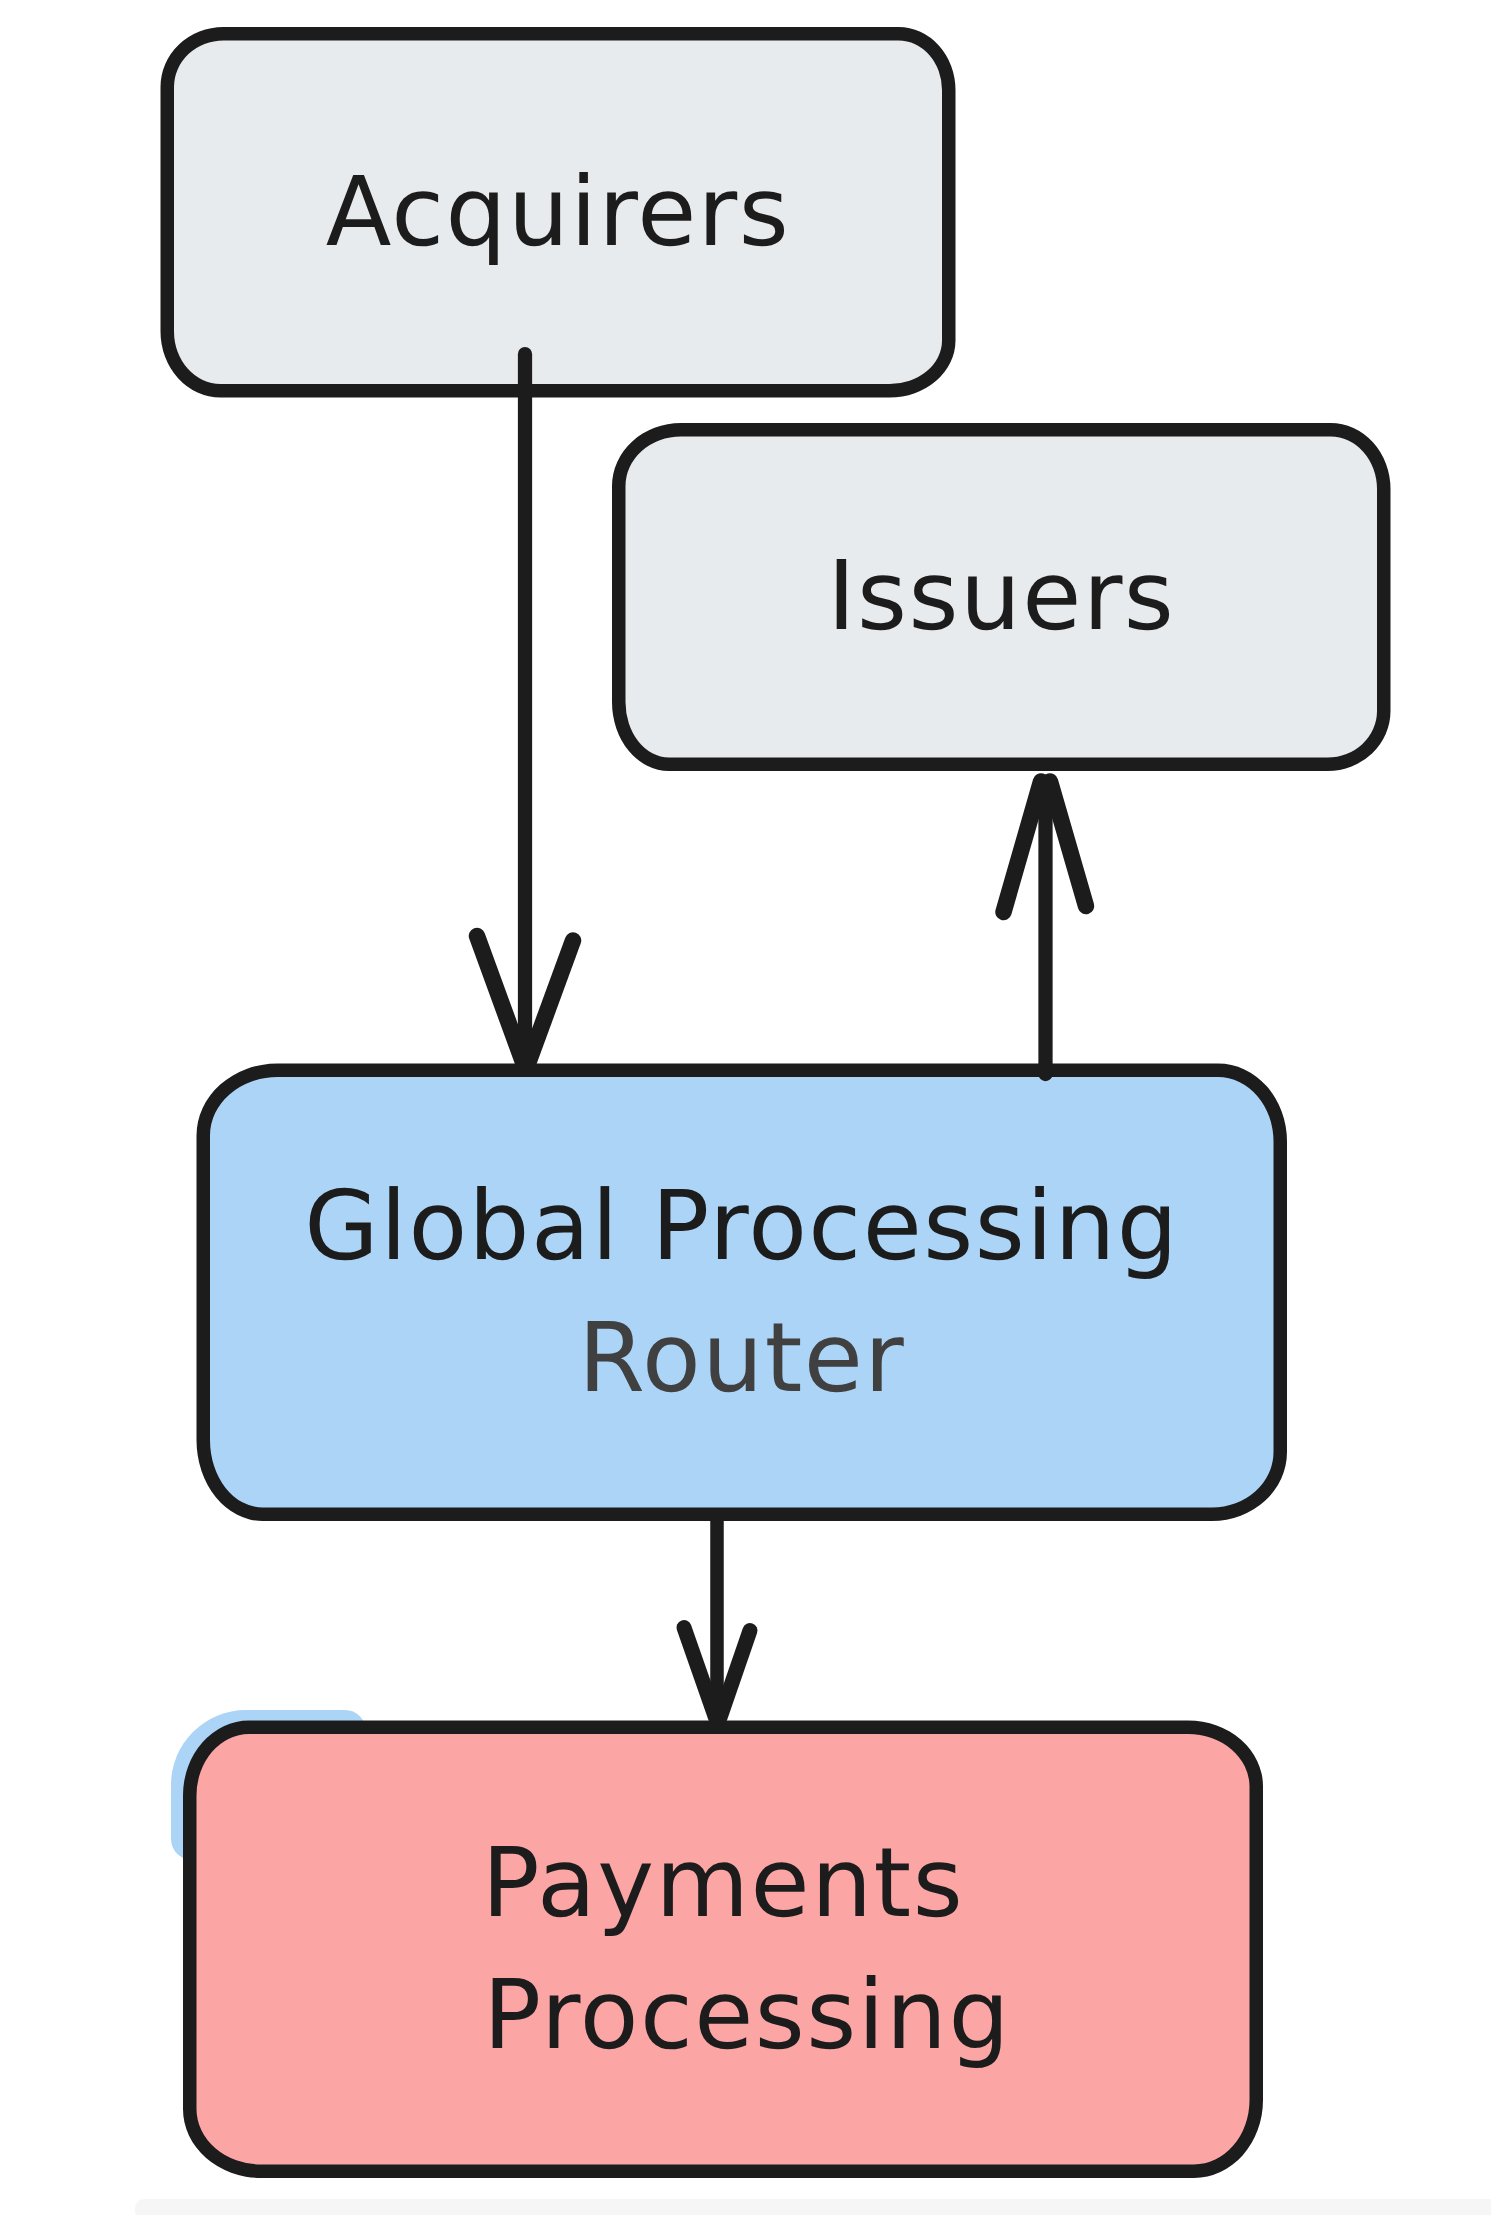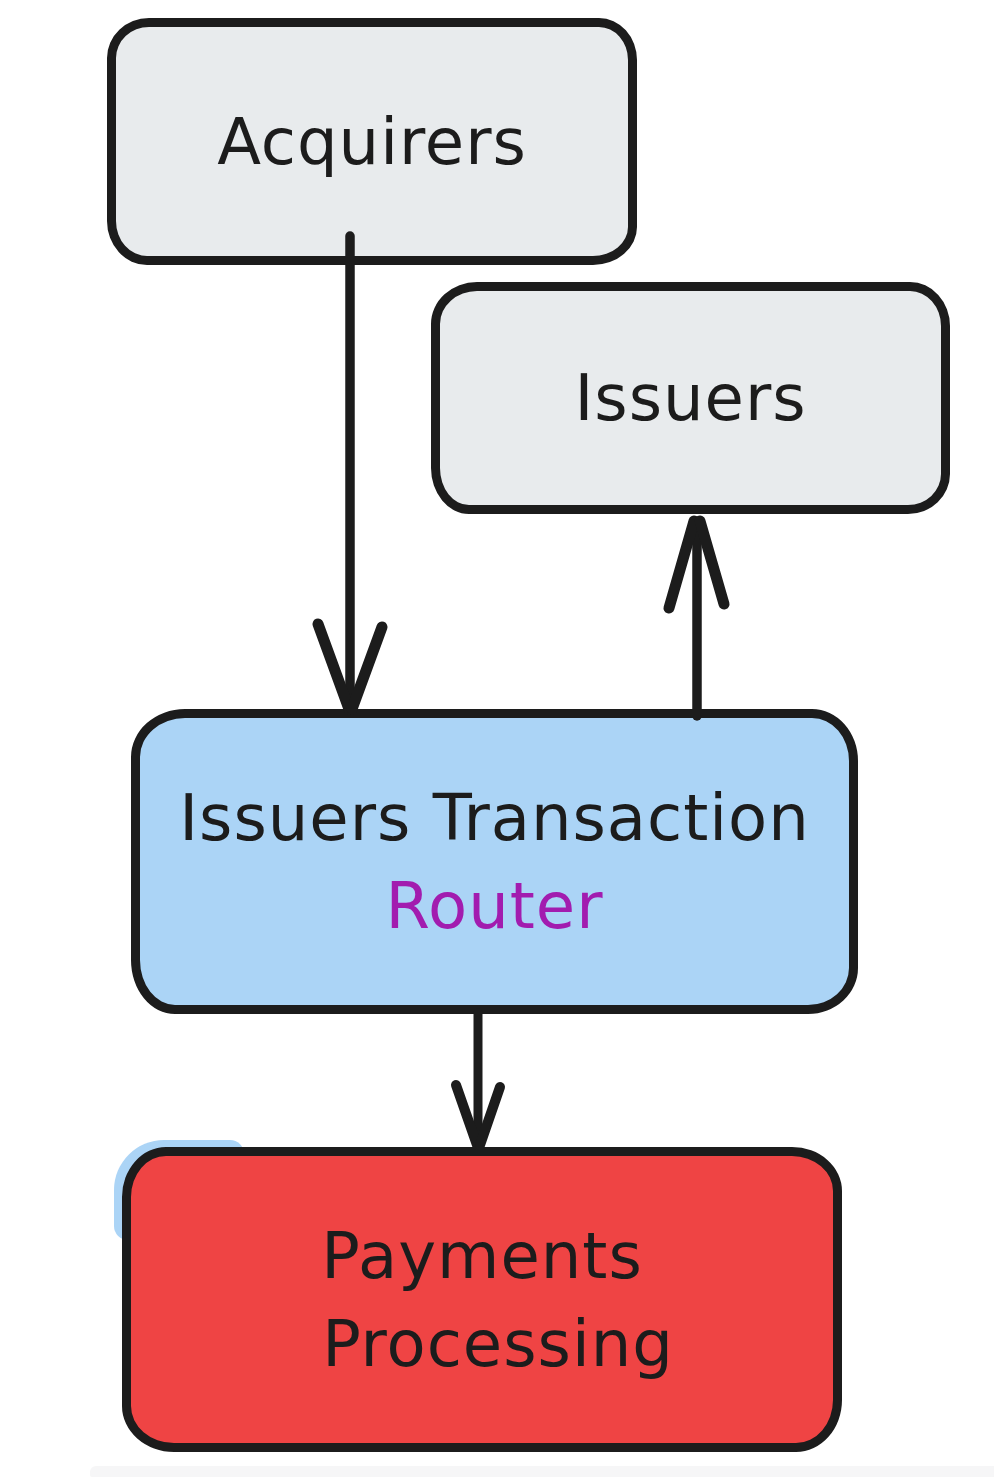--- a/index.html
+++ b/index.html
@@ -28,21 +28,21 @@
     line-height: 88px;
     color: #1c1c1c;
     white-space: nowrap;
   }
   
   .node-acquirers {
     left: 107px; top: 18px; width: 530px; height: 247px;
     border-radius: 42px 38px 44px 40px / 40px 42px 38px 44px;
   }
   .node-issuers {
-    left: 431px; top: 282px; width: 519px; height: 232px;
+    left: 408px; top: 282px; width: 519px; height: 232px;
     border-radius: 46px 40px 42px 38px / 42px 44px 40px 46px;
   }
   .node-router {
     left: 131px; top: 709px; width: 727px; height: 305px;
     border-radius: 54px 46px 50px 44px / 48px 52px 46px 54px;
   }
   .node-payments {
     left: 122px; top: 1147px; width: 720px; height: 305px;
     border-radius: 44px 50px 46px 52px / 50px 44px 52px 46px;
   }
@@ -79,25 +79,25 @@
 
   <div class="node node-acquirers" style="background: rgb(232, 235, 237); border-color: rgb(28, 28, 28);">
     <span class="label-line" style="color: rgb(28, 28, 28);">Acquirers</span>
   </div>
 
   <div class="node node-issuers" style="background: rgb(232, 235, 237); border-color: rgb(28, 28, 28);">
     <span class="label-line" style="color: rgb(28, 28, 28);">Issuers</span>
   </div>
 
   <div class="node node-router" style="background: rgb(171, 212, 246); border-color: rgb(28, 28, 28);">
-    <span class="label-line" style="color: rgb(28, 28, 28);">Issuers Transaction</span>
-    <span class="label-line" style="color: #a21caf;">Router</span>
+    <span class="label-line" style="color: rgb(28, 28, 28);">Global Processing</span>
+    <span class="label-line" style="color: #404040;">Router</span>
   </div>
 
-  <div class="node node-payments" style="background: #ef4444; border-color: rgb(28, 28, 28);">
+  <div class="node node-payments" style="background: #fca5a5; border-color: rgb(28, 28, 28);">
     <span class="label-line" style="color: rgb(28, 28, 28);">Payments</span>
     <span class="label-line" style="color: rgb(28, 28, 28); margin-left: 32px;">Processing</span>
   </div>
 
   <svg class="edges" viewBox="0 0 994 1477" style="color: rgb(28, 28, 28);">
     <g stroke="currentColor" fill="none" stroke-linecap="round">
       <line x1="350" y1="236" x2="350" y2="708" stroke-width="9.5"></line>
       <line x1="318" y1="624" x2="349" y2="709" stroke-width="11"></line>
       <line x1="382" y1="627" x2="352" y2="709" stroke-width="11"></line>
     </g>

